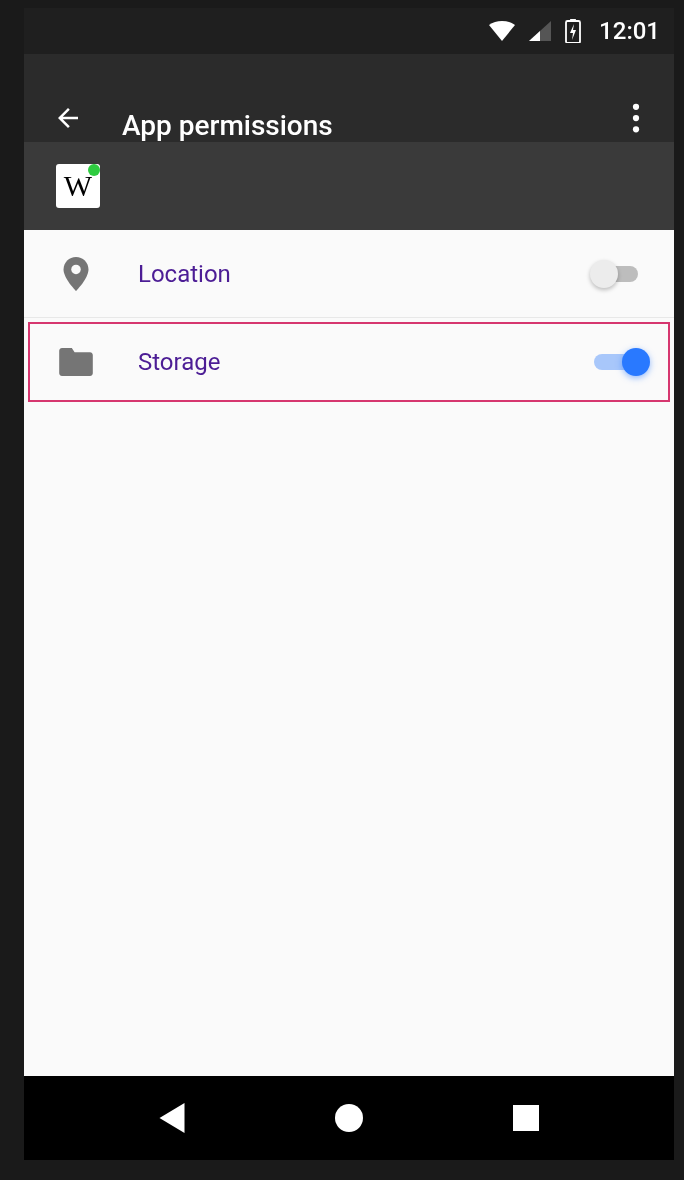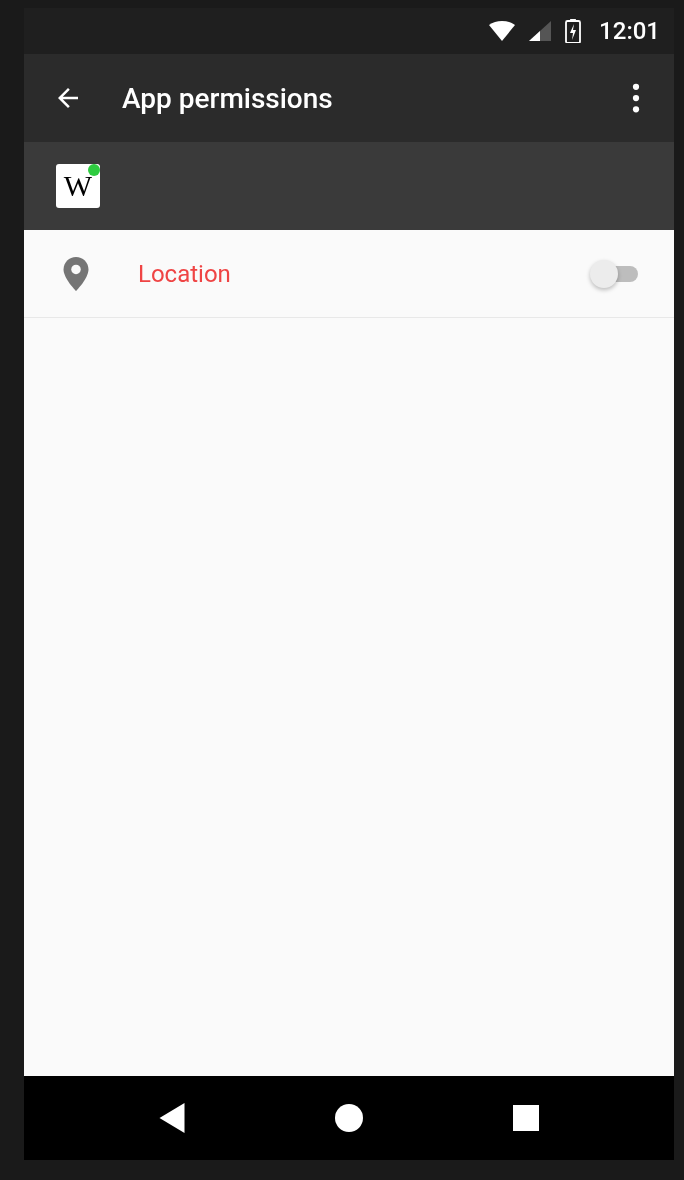--- a/index.html
+++ b/index.html
@@ -38,21 +38,21 @@
     .status-time {
       color: #fff;
       font-size: 24px;
       font-weight: 500;
       margin-left: 4px;
     }
     .app-bar {
       height: 88px;
       background: #2b2b2b;
       display: flex;
-      align-items: center;
+      align-items: flex-end;
       padding: 0 14px 0 20px;
     }
     .app-bar-back {
       width: 48px;
       height: 48px;
       display: flex;
       align-items: center;
       justify-content: center;
     }
     .app-bar-title {
@@ -124,21 +124,21 @@
     }
     .perm-icon {
       width: 40px;
       height: 40px;
       display: flex;
       align-items: center;
       justify-content: center;
     }
     .perm-label {
       font-size: 24px;
-      color: #ef4444;
+      color: #4c1d95;
       margin-left: 42px;
       flex: 1;
     }
     .switch {
       width: 56px;
       height: 30px;
       position: relative;
     }
     .switch-track {
       position: absolute;
@@ -235,20 +235,32 @@
             <circle cx="12" cy="11" r="4.2" fill="#fafafa"></circle>
           </svg>
       </div>
       <div class="perm-label">Location</div>
       <div class="switch off">
         <div class="switch-track"></div>
         <div class="switch-thumb"></div>
       </div>
     </div>
 
+    <div class="perm-row highlight">
+      <div class="perm-icon">
+        <svg width="34" height="28" viewBox="0 0 24 20">
+            <path d="M2 0 L9 0 L11 3 L22 3 C23.1 3 24 3.9 24 5 L24 18 C24 19.1 23.1 20 22 20 L2 20 C0.9 20 0 19.1 0 18 L0 2 C0 0.9 0.9 0 2 0 Z" fill="#757575"></path>
+          </svg>
+      </div>
+      <div class="perm-label">Storage</div>
+      <div class="switch on">
+        <div class="switch-track"></div>
+        <div class="switch-thumb"></div>
+      </div>
+    </div>
 
   </div>
 
   <div class="nav-bar">
     <div class="nav-btn">
       <svg width="28" height="30" viewBox="0 0 20 24">
           <path d="M20 0 L0 12 L20 24 Z" fill="#fff"></path>
         </svg>
     </div>
     <div class="nav-btn">

